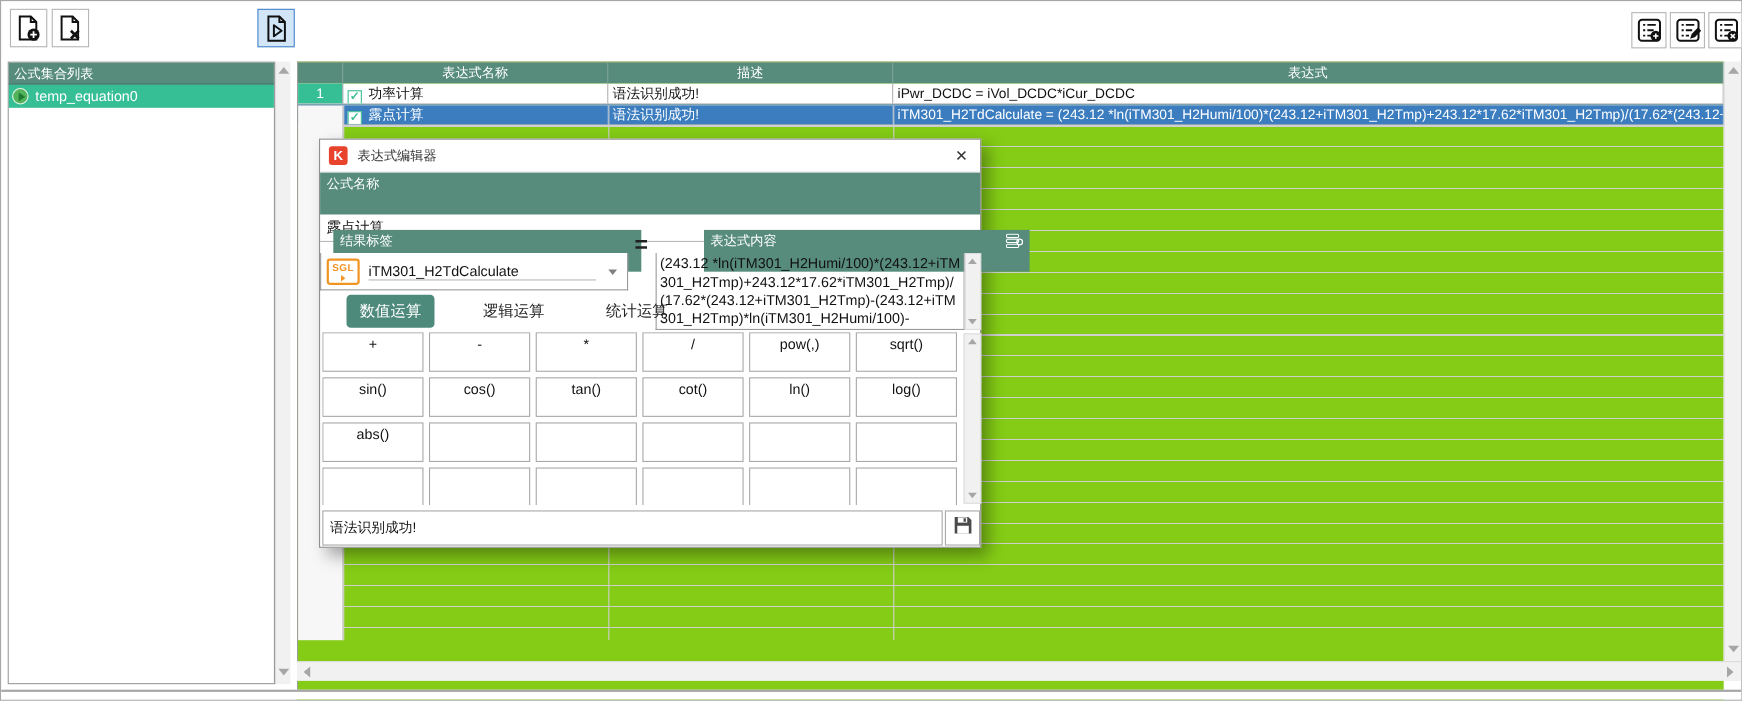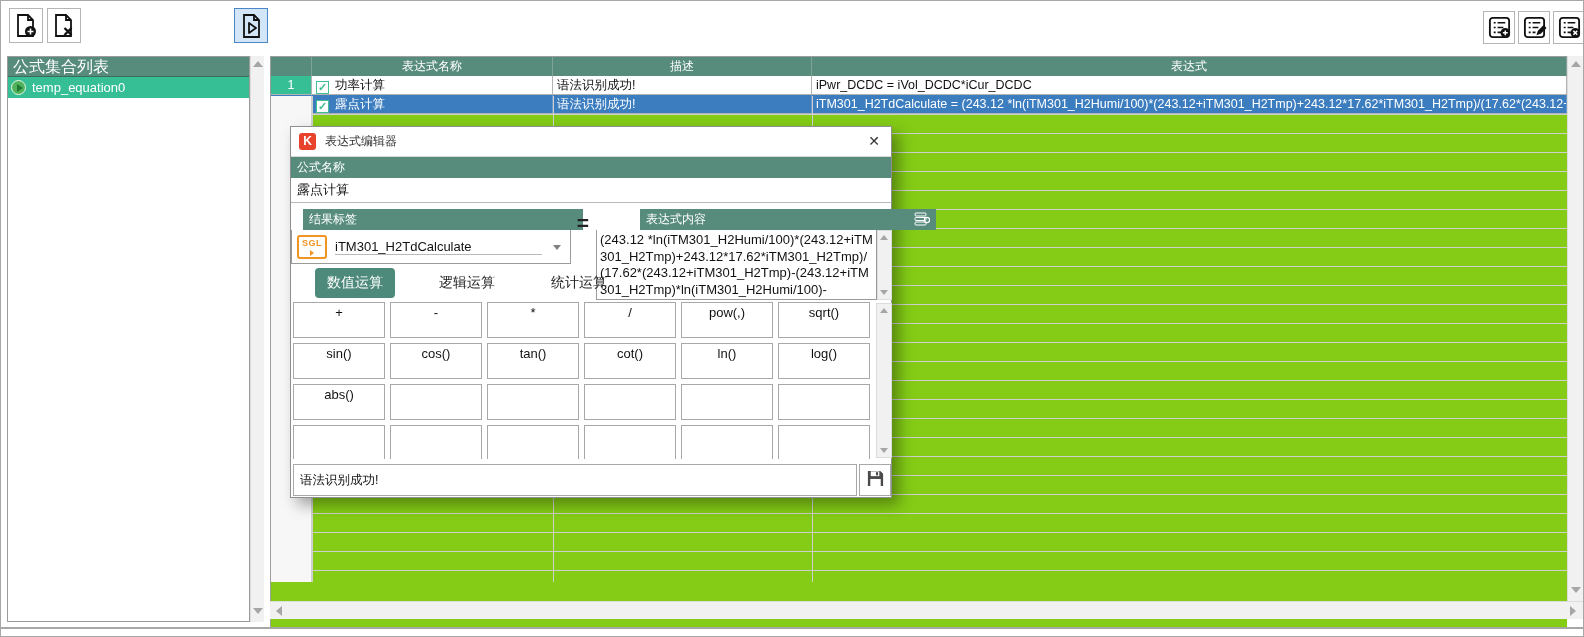--- a/index.html
+++ b/index.html
@@ -9,21 +9,21 @@
 
   
   .tb-btn { position: absolute; width: 34px; height: 35px; background: #fff;
             border: 1px solid #b5b5b5; display: flex; align-items: center; justify-content: center; cursor: pointer; }
   .tb-btn.active { background: #d3e6f8; border: 1px solid #4a86c8; }
   .tb-btn svg { display: block; }
 
   
   .left-panel { position: absolute; left: 6px; top: 55px; width: 243px; height: 566px;
                 border: 1px solid #9b9b9b; background: #fff; }
-  .lp-header { height: 20px; background: #578c7d; color: #fff; font-size: 16px;
+  .lp-header { height: 20px; background: #578c7d; color: #fff; font-size: 12px;
                line-height: 20px; padding-left: 5px; border-bottom: 1px solid #3d6c5f; }
   .lp-item { height: 21px; background: #36bf95; color: #fff; font-size: 13px;
              display: flex; align-items: center; gap: 6px; padding-left: 3px; cursor: pointer; }
   .play-circle { width: 15px; height: 15px; border-radius: 50%; background: #52b35c;
                  border: 1px solid #e8f5e9; position: relative; flex: 0 0 auto; }
   .play-circle::after { content: ""; position: absolute; left: 5px; top: 3px;
                  border-left: 6px solid #1f7a33; border-top: 4px solid transparent; border-bottom: 4px solid transparent; }
 
   
   .vscroll { position: absolute; background: #f1f1f1; border-left: 1px solid #dcdcdc; }
@@ -59,21 +59,21 @@
 
   
   .dialog { position: absolute; left: 289px; top: 125px; width: 602px; height: 372px;
             background: #fff; border: 1px solid #8f8f8f; box-shadow: 7px 7px 14px rgba(0,0,0,.35); }
   .dlg-title { height: 30px; display: flex; align-items: center; border-bottom: 1px solid #d9d9d9; }
   .dlg-logo { width: 17px; height: 17px; background: #e8432d; border-radius: 3px; color: #fff;
               font-weight: bold; font-size: 12px; text-align: center; line-height: 17px; margin: 0 9px 0 8px; }
   .dlg-title-text { font-size: 12px; color: #333; flex: 1; }
   .dlg-close { width: 34px; height: 29px; text-align: center; line-height: 29px;
                font-size: 14px; color: #333; cursor: pointer; }
-  .green-bar { background: #578c7d; color: #fff; font-size: 12px; height: 21px;
+  .green-bar { background: #578c7d; color: #fff; font-size: 12px; height: 38px;
                line-height: 21px; padding-left: 6px; }
   .name-value { height: 25px; font-size: 13px; color: #111; line-height: 24px;
                 padding-left: 6px; border-bottom: 1px solid #b9b9b9; }
   .result-header { position: absolute; left: 12px; top: 82px; width: 280px; }
   .combo { position: absolute; left: 0; top: 103px; width: 280px; height: 34px;
            border: 1px solid #9a9a9a; border-top: none; background: #fff;
            display: flex; align-items: center; cursor: pointer; }
   .sgl-badge { margin: 0 8px 0 5px; border: 2px solid #f29421; border-radius: 3px;
                background: #fff; color: #f29421; font-size: 9px; font-weight: bold;
                padding: 1px 3px; letter-spacing: .5px; display: flex; align-items: center; gap: 2px; flex-direction: column; }

